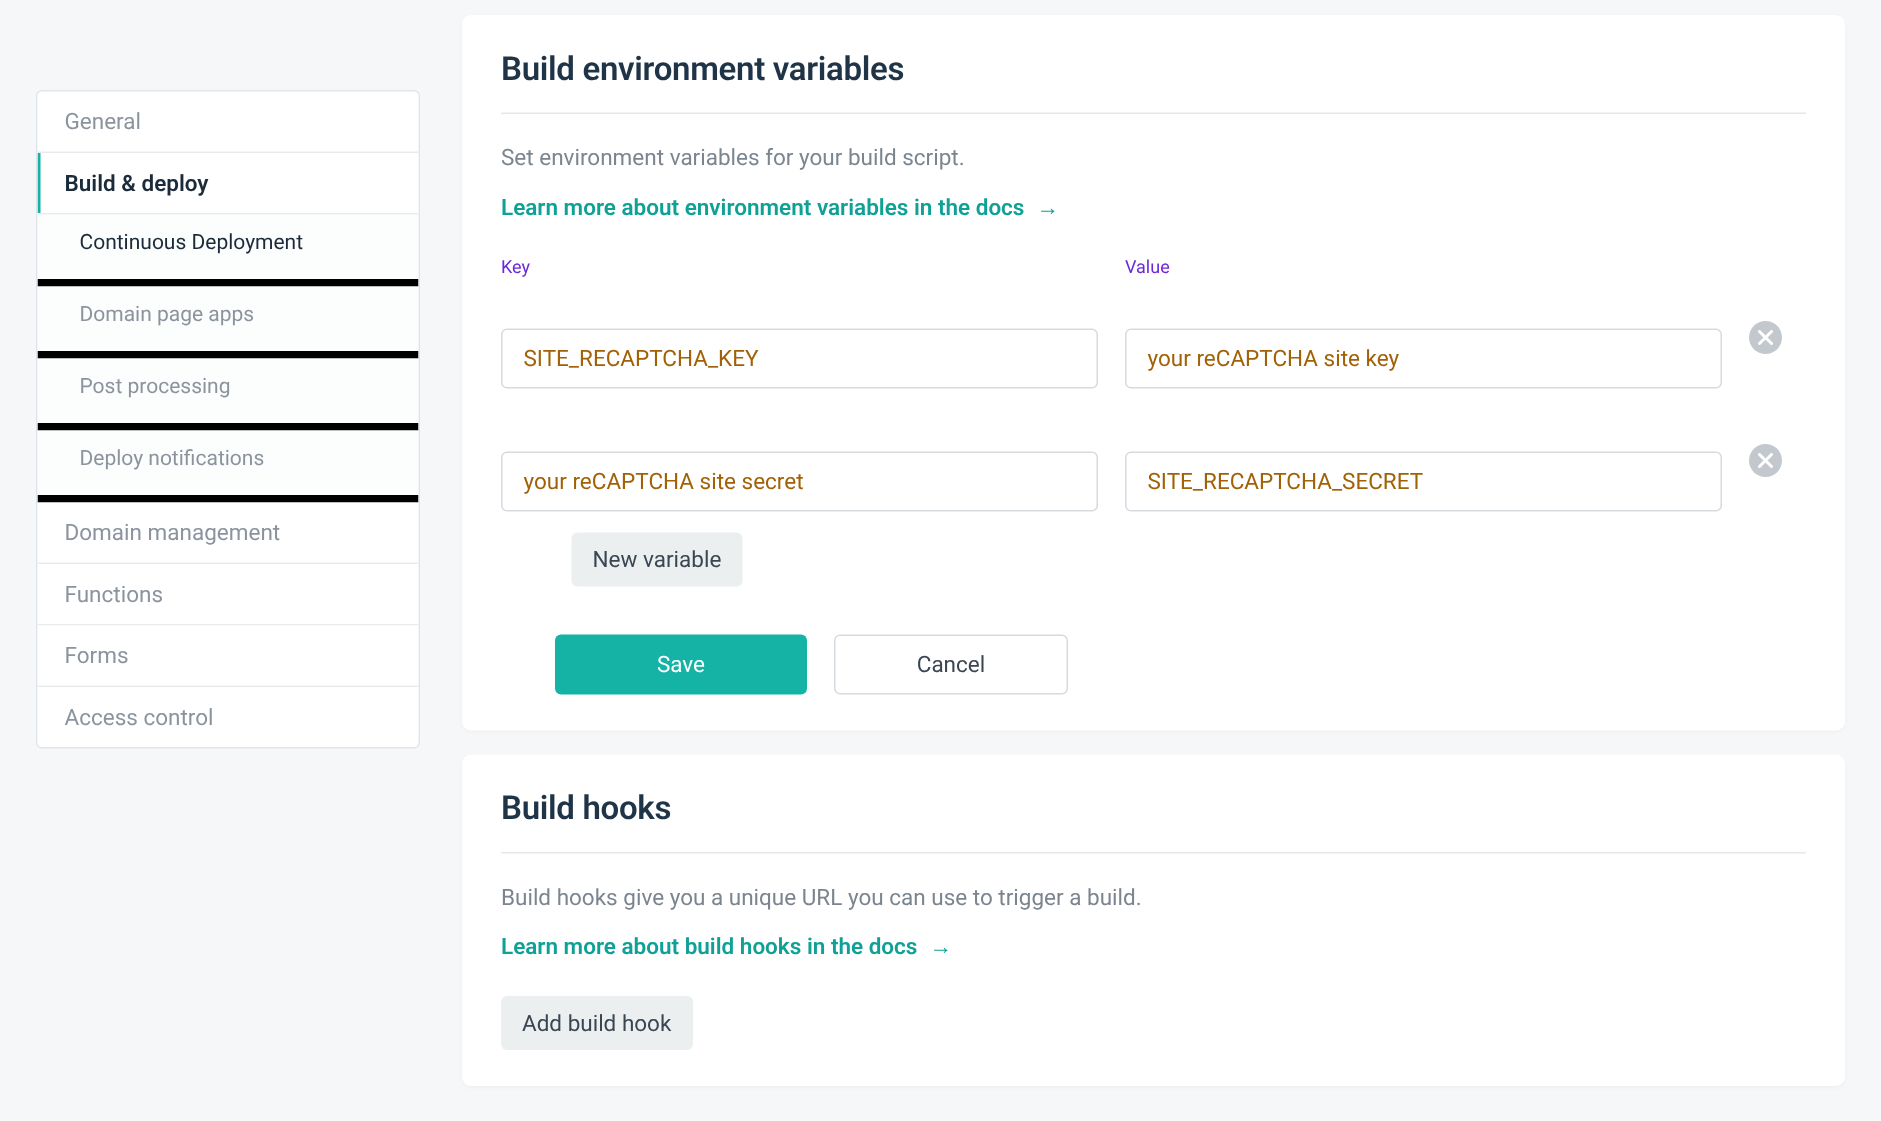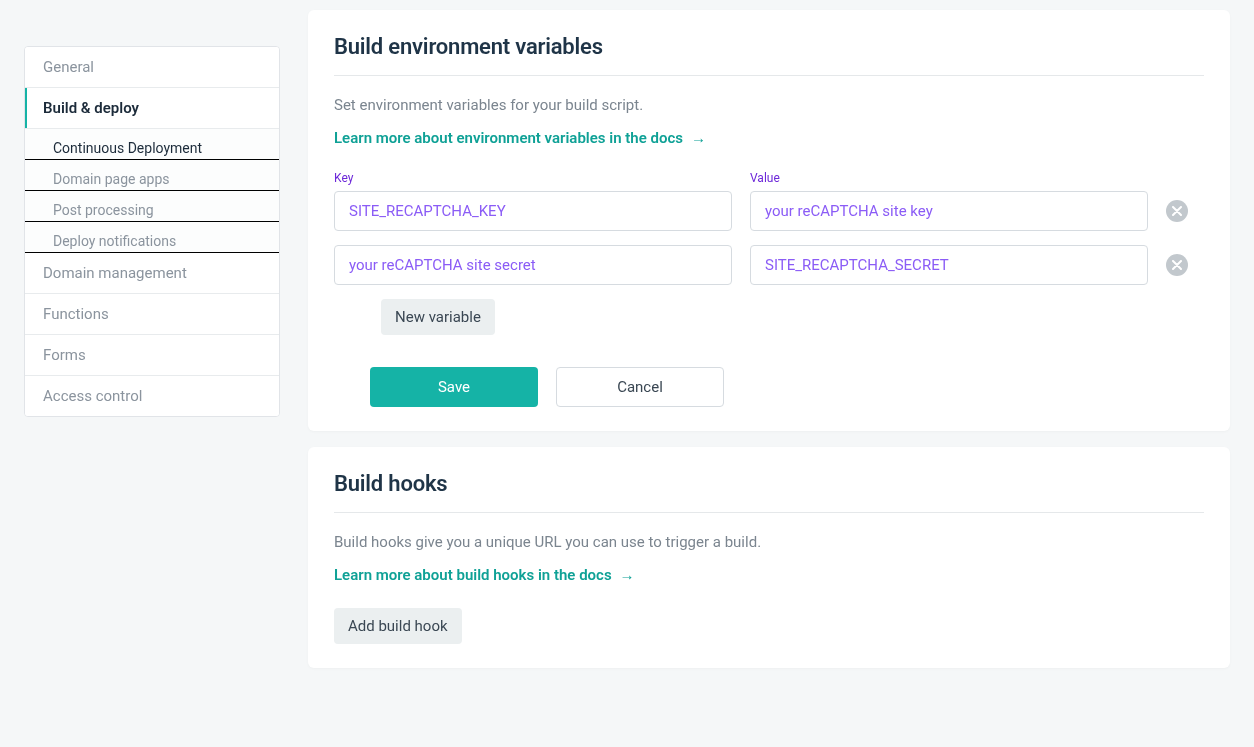--- a/index.html
+++ b/index.html
@@ -11,21 +11,21 @@
       overflow: hidden;
     }
     .container {
       display: flex;
       gap: 28px;
       padding: 10px 24px 24px 24px;
     }
     .sidebar {
       width: 256px;
       flex-shrink: 0;
-      margin-top: 36px;
+      margin-top: 50px;
     }
     .sidebar-list {
       background: #fff;
       border: 1px solid #e1e4e8;
       border-radius: 4px;
       list-style: none;
       overflow: hidden;
     }
     .sidebar-item {
       padding: 11px 18px;
@@ -42,22 +42,22 @@
       font-weight: 600;
     }
     .sidebar-item.active::before {
       content: "";
       position: absolute;
       left: 0; top: 0; bottom: 0;
       width: 2px;
       background: #15b3a6;
     }
     .sidebar-subitem {
-      padding: 11px 18px 3px 28px;
-      border-bottom: 1px solid #000000;
+      padding: 11px 18px 16px 28px;
+      border-bottom: 5px solid #000000;
       color: #8b949e;
       font-size: 14px;
       cursor: pointer;
       background: #fcfdfd;
     }
     .sidebar-subitem.current {
       color: #1c2b3a;
     }
     .main {
       flex: 1;
@@ -115,23 +115,24 @@
       font-size: 12px;
       color: #6d28d9;
     }
     .key-col { width: 398px; }
     .val-col { width: 398px; }
     .input {
       border: 1px solid #d6dbe0;
       border-radius: 4px;
       padding: 10px 14px;
       font-size: 15px;
-      color: #8b5cf6;
+      color: #a16207;
       font-family: inherit;
       background: #fff;
+      margin-top: 28px;
     }
     .delete-btn {
       width: 22px;
       height: 22px;
       border-radius: 50%;
       background: #c2c8cd;
       color: #fff;
       display: flex;
       align-items: center;
       justify-content: center;
@@ -159,21 +160,21 @@
       color: #fff;
       padding: 10px 0;
       width: 168px;
       text-align: center;
     }
     .btn-outline {
       background: #fff;
       color: #3a4753;
       border: 1px solid #d6dbe0;
       padding: 10px 0;
-      width: 168px;
+      width: 156px;
       text-align: center;
     }
     .action-row {
       display: flex;
       gap: 18px;
       margin-top: 32px;
       padding-left: 36px;
     }
     .newvar-row { margin-top: 10px; margin-bottom: 6px; padding-left: 47px; }
   </style>

